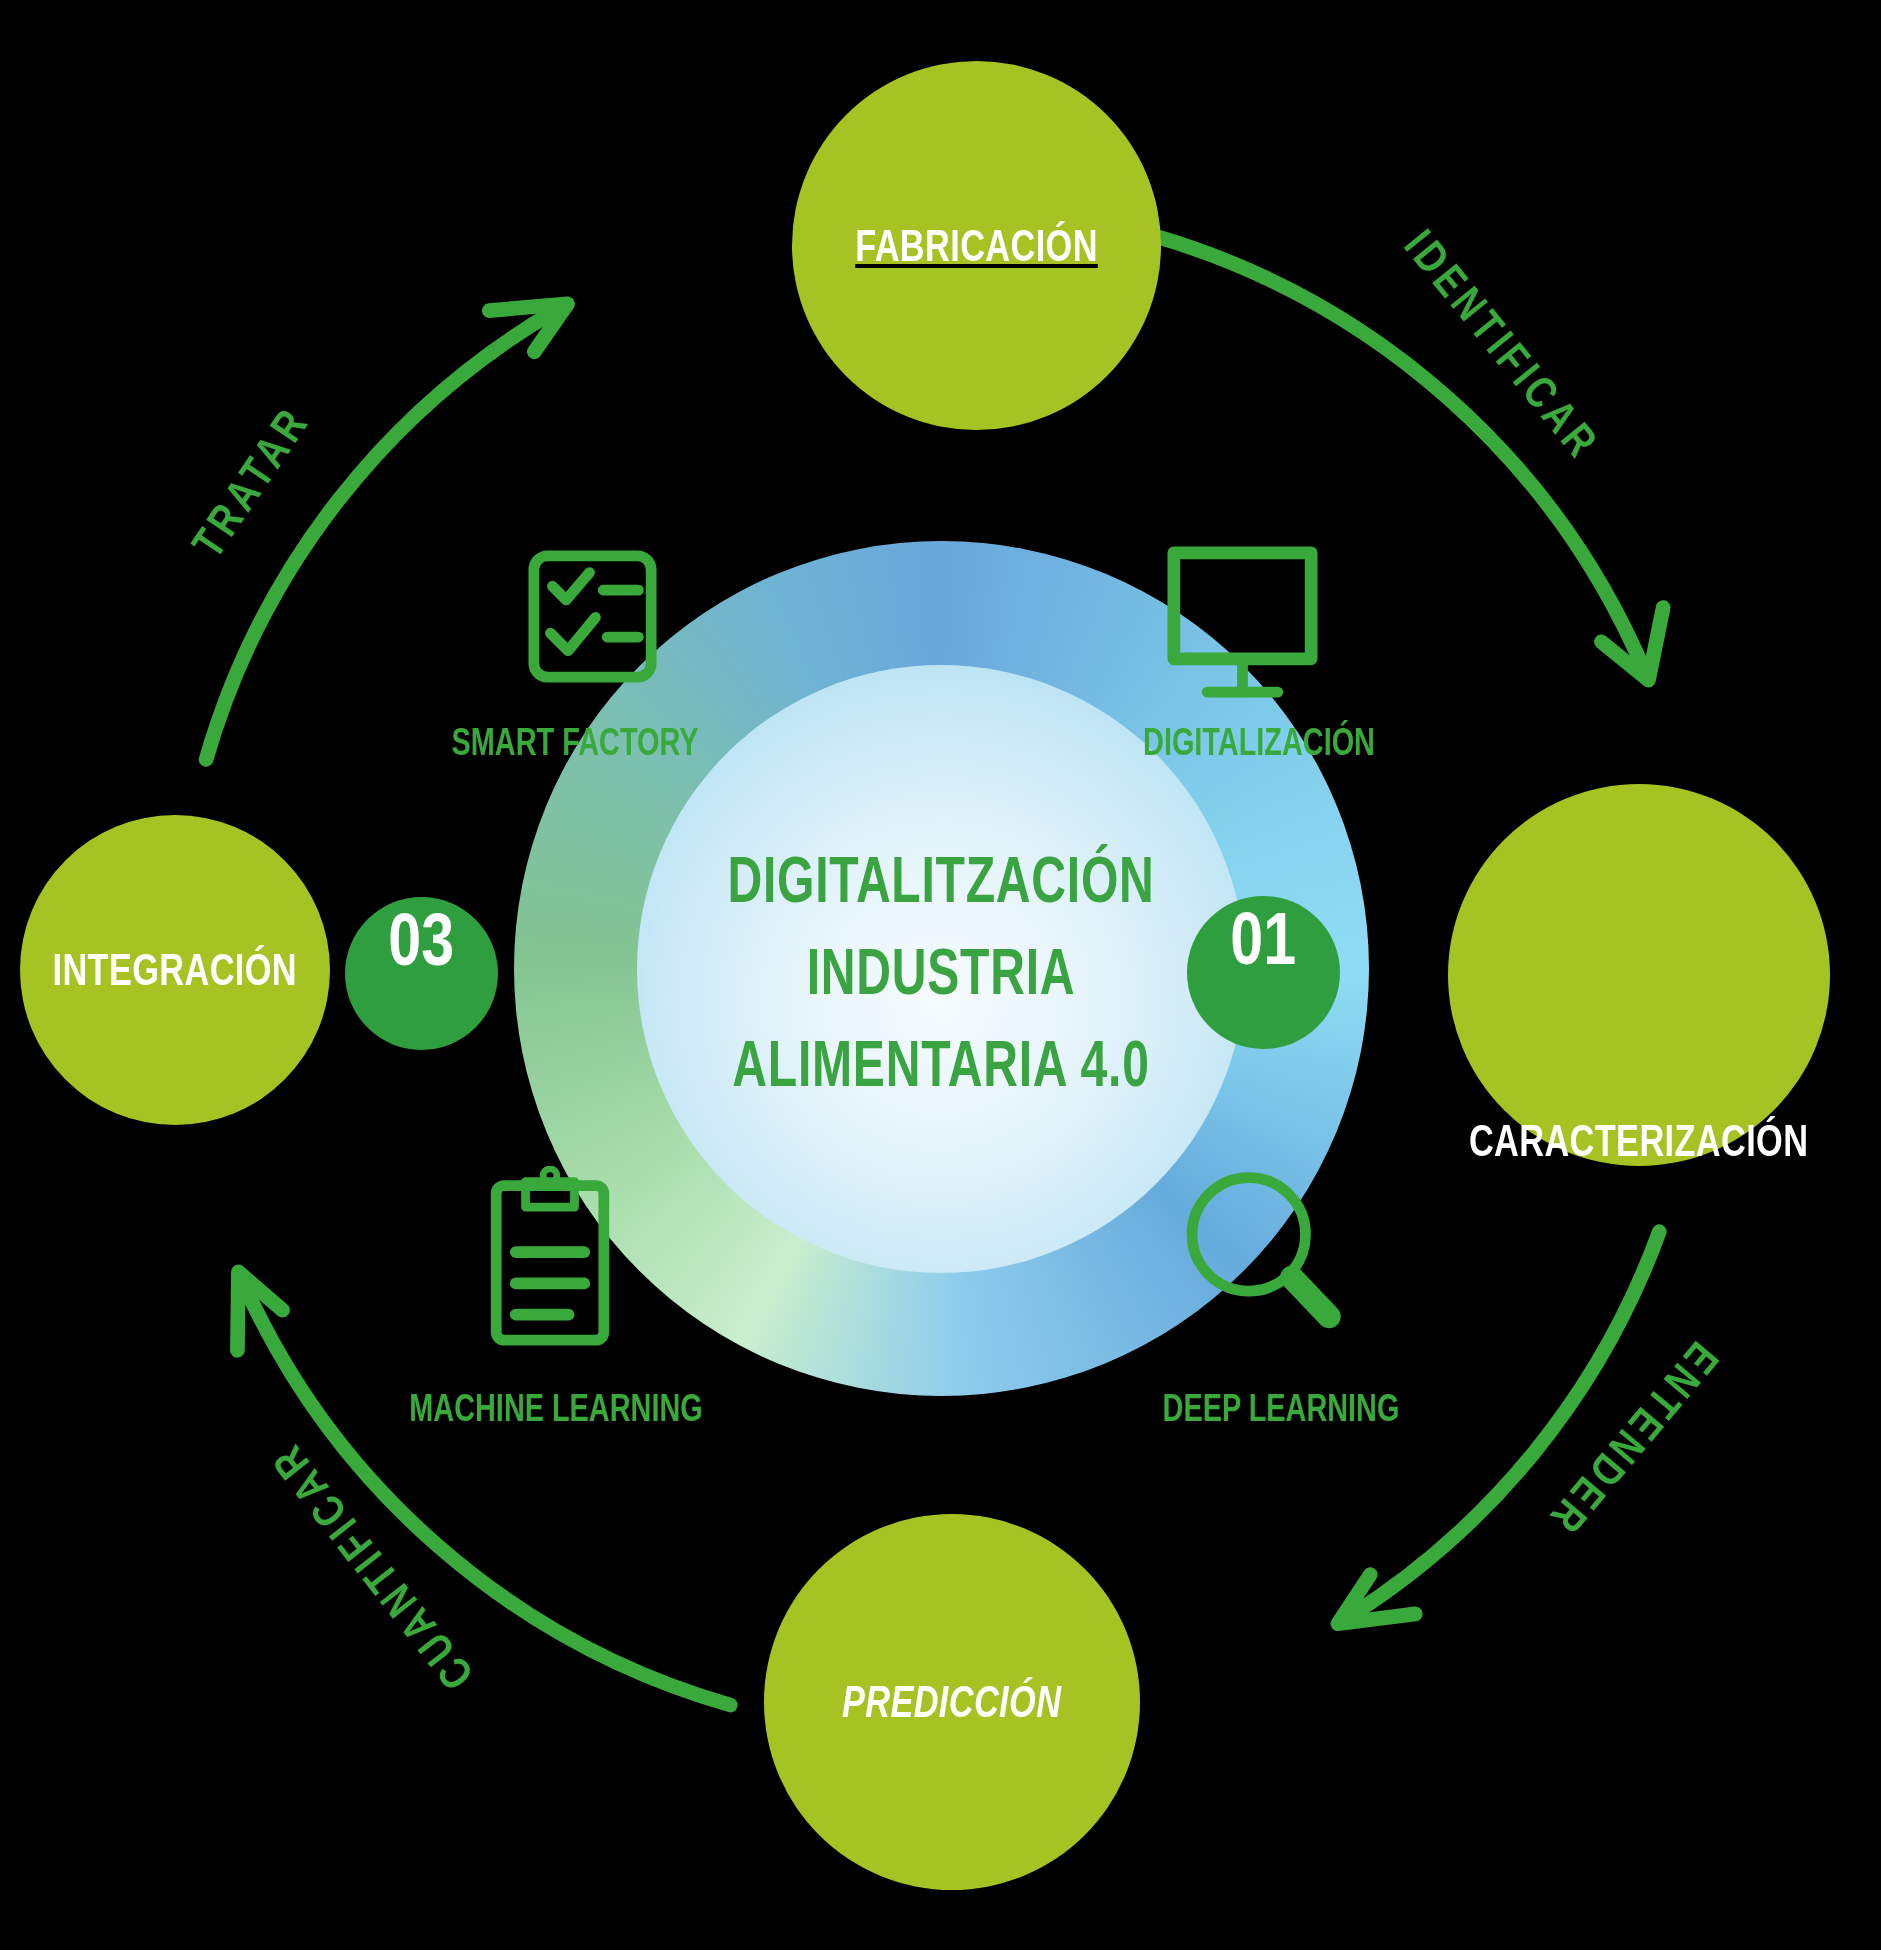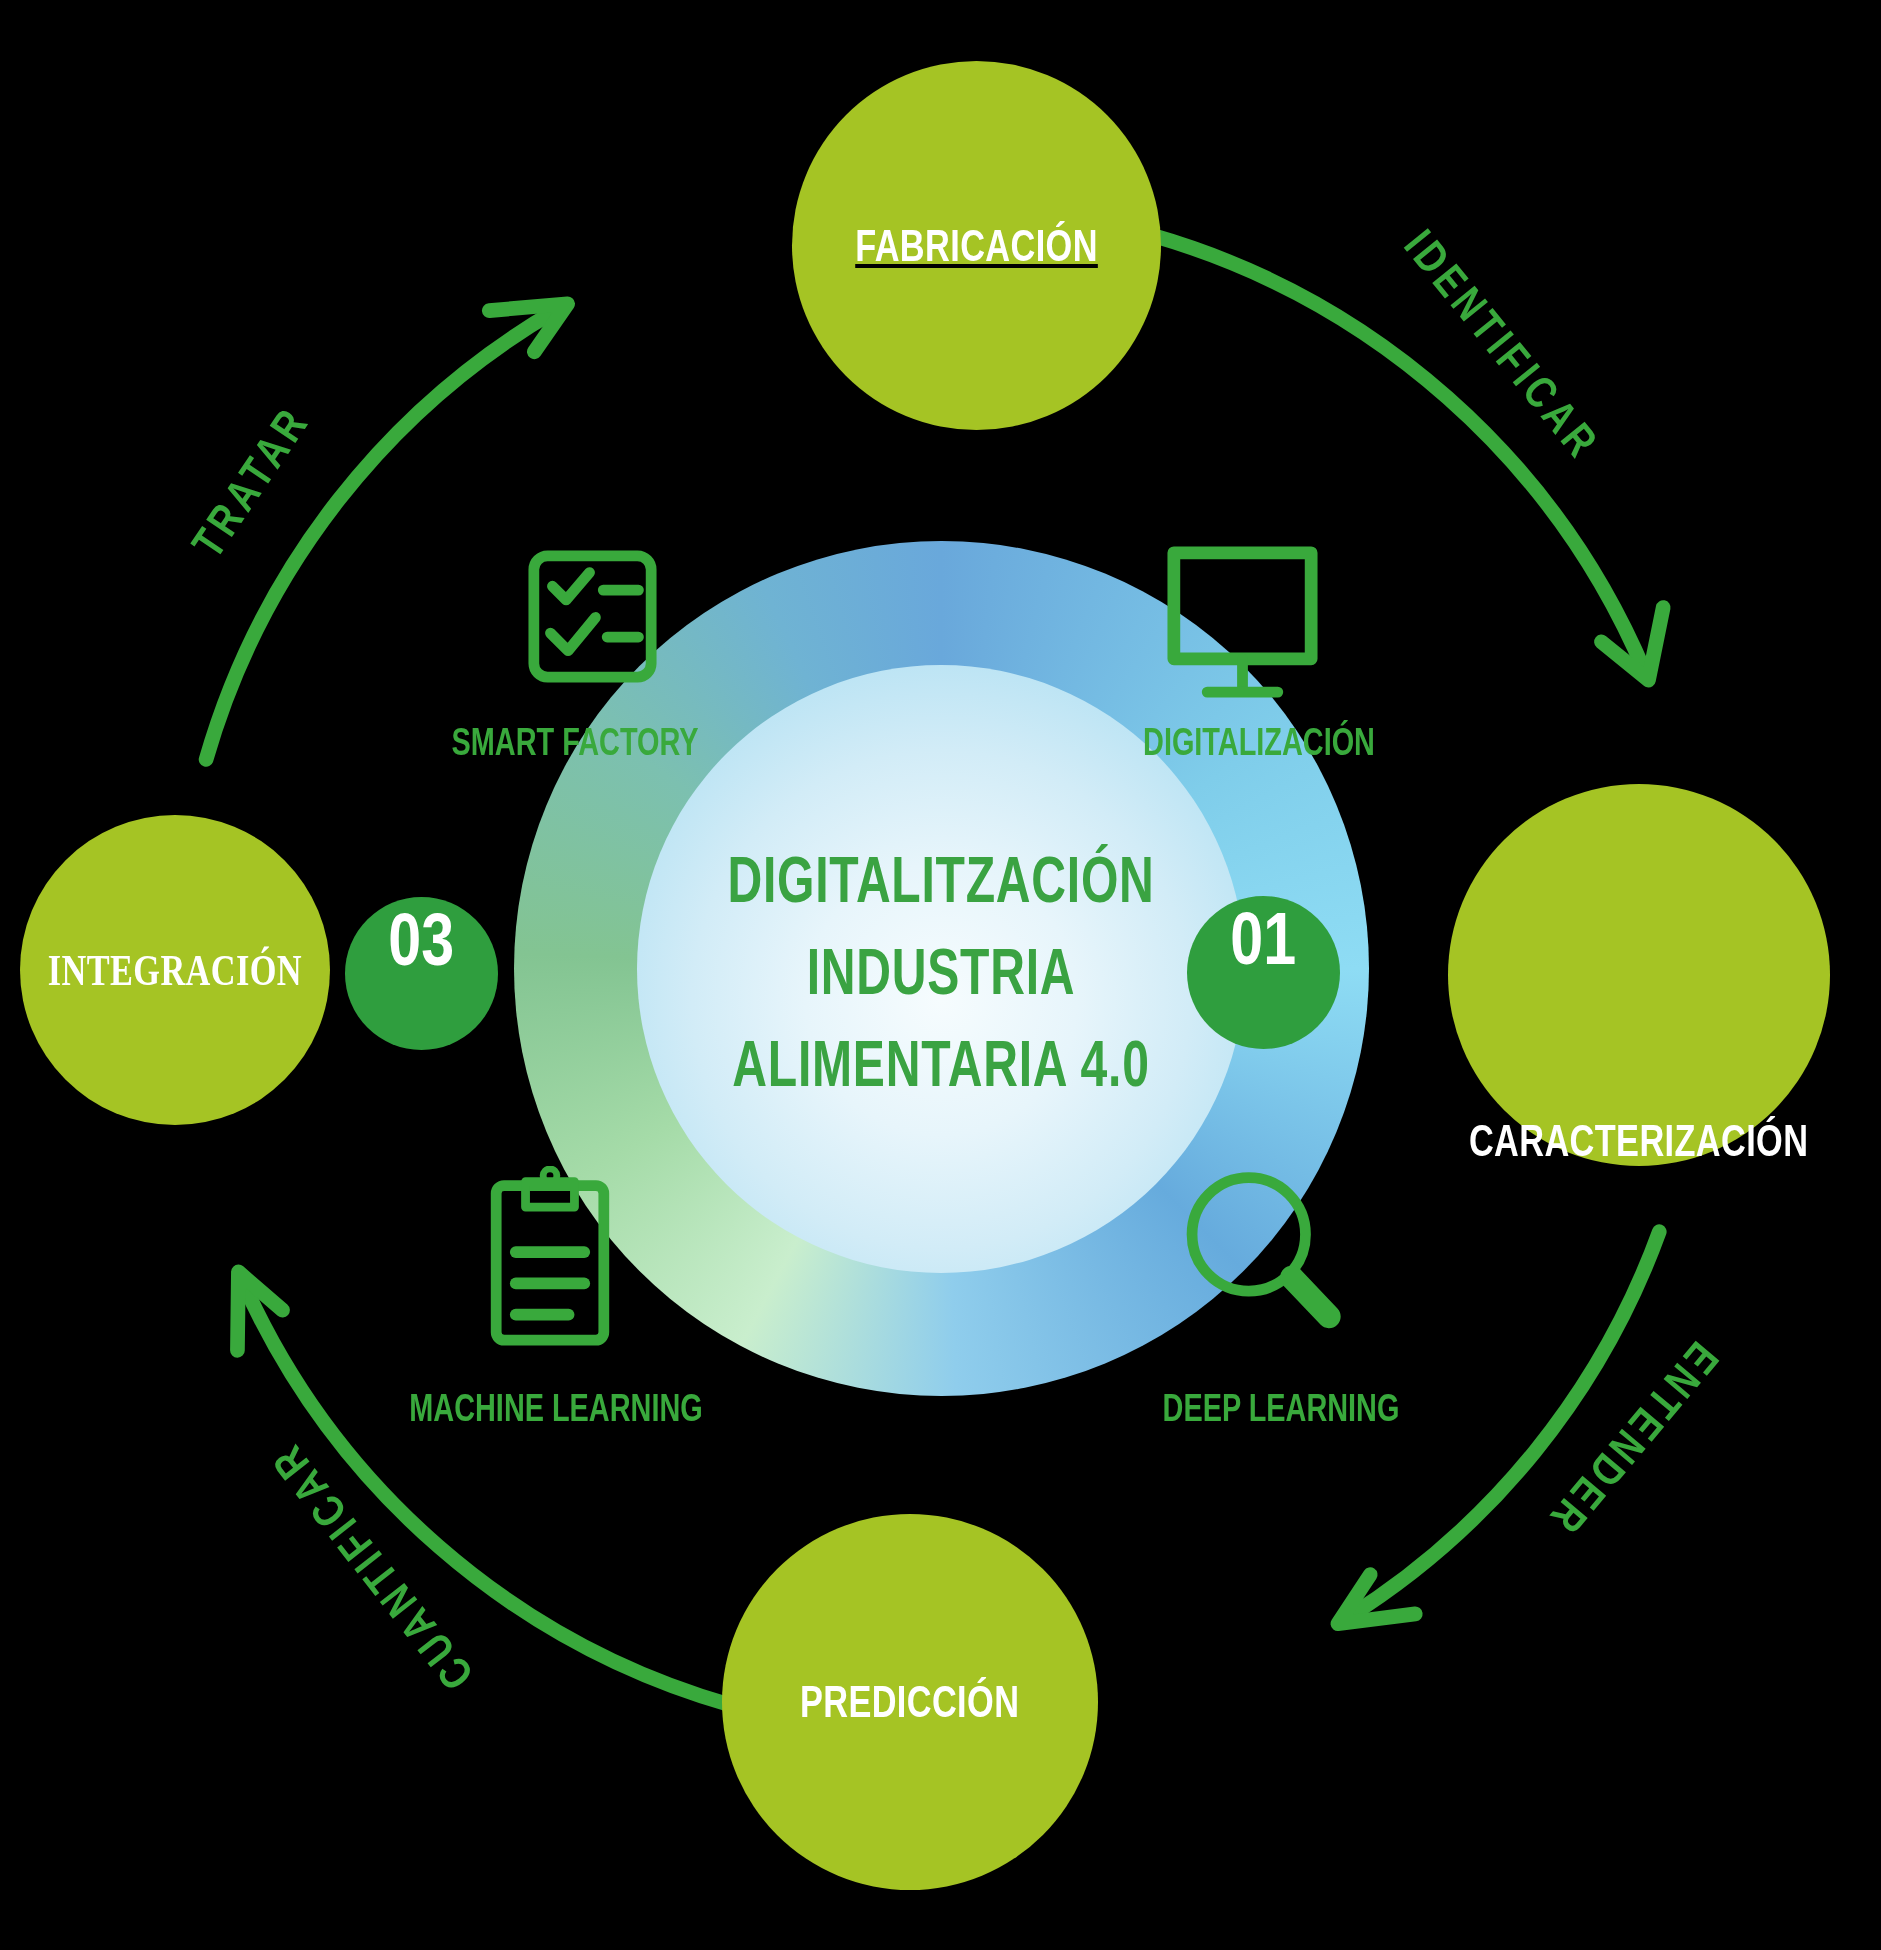--- a/index.html
+++ b/index.html
@@ -25,22 +25,22 @@
     left:941px;top:972px;transform:translate(-50%,-50%) scaleX(0.74);
     color:#3aa342;font-size:65px;line-height:92px;text-align:center;white-space:nowrap;
     letter-spacing:1px;
   }
   .title span{display:block;}
   
   .node{border-radius:50%;background:#a5c424;display:flex;align-items:center;justify-content:center;}
   .node span{color:#fff;font-size:44px;letter-spacing:0.5px;transform:scaleX(0.78);white-space:nowrap;}
   .node-fabricacion{left:792px;top:61px;width:369px;height:369px;text-decoration:underline;}
   .node-caracterizacion{left:1448px;top:784px;width:382px;height:382px;align-items:flex-end;}
-  .node-prediccion{left:722px;top:1514px;width:376px;height:376px;}
-  .node-integracion{left:19.6px;top:815px;width:310px;height:310px;font-family:Liberation Serif, serif;}
+  .node-prediccion{left:764px;top:1514px;width:376px;height:376px;font-style:italic;}
+  .node-integracion{left:19.6px;top:815px;width:310px;height:310px;}
   
   .step{border-radius:50%;background:#2f9e3e;display:flex;align-items:flex-start;justify-content:center;}
   .step span{color:#fff;font-size:74px;transform:scaleX(0.8);}
   .step-01{left:1187px;top:896px;width:153px;height:153px;}
   .step-02{left:866px;top:1308px;width:165px;height:165px;}
   .step-03{left:345px;top:897px;width:153px;height:153px;}
   
   .caption{
     color:#39a93c;font-size:39px;white-space:nowrap;
     transform:translate(-50%,-50%) scaleX(0.74);

